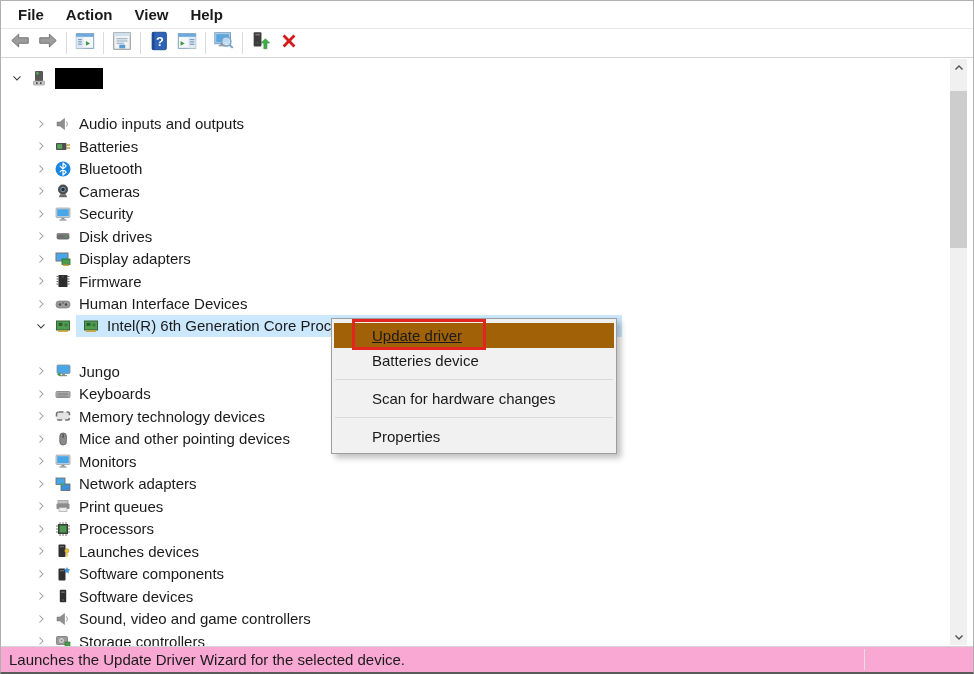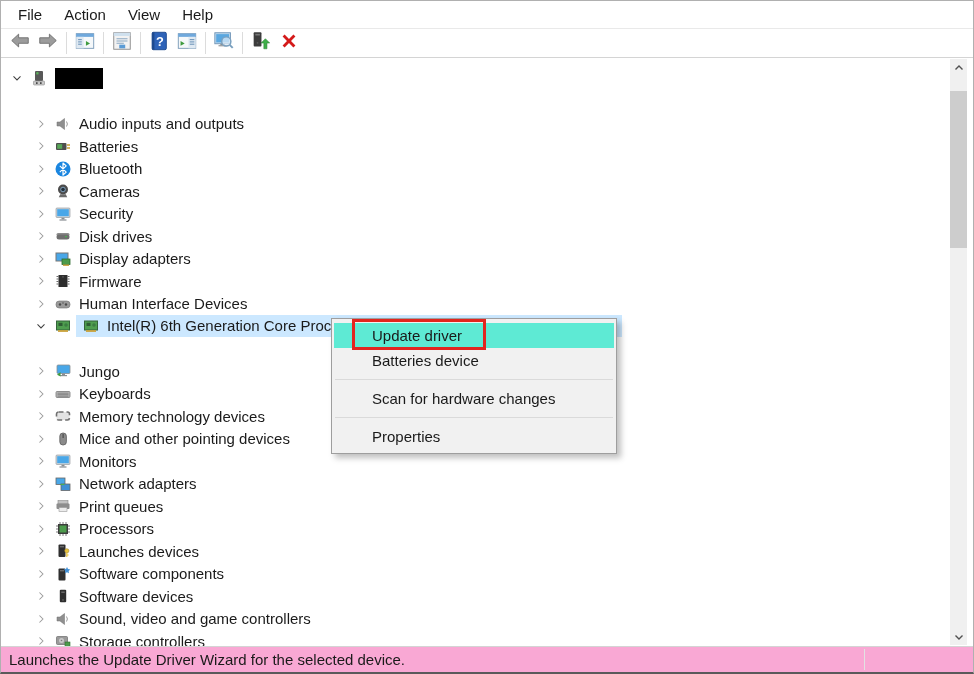--- a/index.html
+++ b/index.html
@@ -6,21 +6,21 @@
   html,body { width:974px; height:674px; background:#fff; font-family:"Liberation Sans", sans-serif; }
   .window {
     position:relative; width:974px; height:674px; overflow:hidden;
     border:1px solid #b0b0b0; border-bottom:2px solid #5a5a5a; background:#fff;
   }
   
   .menubar {
     height:28px; display:flex; align-items:center; background:#fff;
     border-bottom:1px solid #e9e9e9; padding-left:6px; font-size:15px; color:#1a1a1a;
   }
-  .menubar .mitem { padding:3px 11px; cursor:default; }
+  .menubar .mitem { padding:3px 11px; cursor:default;font-weight:bold; }
   
   .toolbar {
     height:29px; display:flex; align-items:center; background:#fff;
     border-bottom:1px solid #d4d4d4; padding-left:5px;
   }
   .tbtn { width:28px; height:26px; display:flex; align-items:center; justify-content:center; }
   .tbtn svg { width:22px; height:22px; }
   .tsep { width:1px; height:22px; background:#dcdcdc; margin:0 4px; }
   
   .tree {
@@ -43,21 +43,21 @@
   .varrow { position:absolute; left:0; width:17px; height:17px; display:flex; align-items:center; justify-content:center; color:#505050; }
   .varrow svg { width:10px; height:10px; }
   .vthumb { position:absolute; left:0; width:17px; top:32px; height:157px; background:#cdcdcd; }
   
   .ctx {
     position:absolute; left:330px; top:317px; width:286px; z-index:5;
     background:#f1f1f1; border:1px solid #9e9e9e; box-shadow:4px 4px 6px rgba(0,0,0,.25);
     padding:4px 2px; font-size:15px; color:#1a1a1a;
   }
   .ctx-item { height:25px; display:flex; align-items:center; padding-left:38px; cursor:default; }
-  .ctx-item.hilite { background:#5eead4; }
+  .ctx-item.hilite { background:#a16207;text-decoration:underline; }
   .ctx-item.bold { font-weight:normal; }
   .ctx-sep { height:1px; background:#dadada; margin:6px 1px; }
   .annot { position:absolute; left:351px; top:318px; width:134px; height:31px; border:3px solid #e2251f; z-index:6; pointer-events:none; }
   
   .statusbar {
     position:absolute; left:0; right:0; bottom:0; height:26px; background:#f9a8d4;
     border-top:1px solid #d4d4d4; display:flex; align-items:center;
     padding-left:8px; font-size:15px; color:#1a1a1a;
   }
   .sdiv { position:absolute; top:2px; bottom:2px; width:1px; background:#e2e2e2; }

